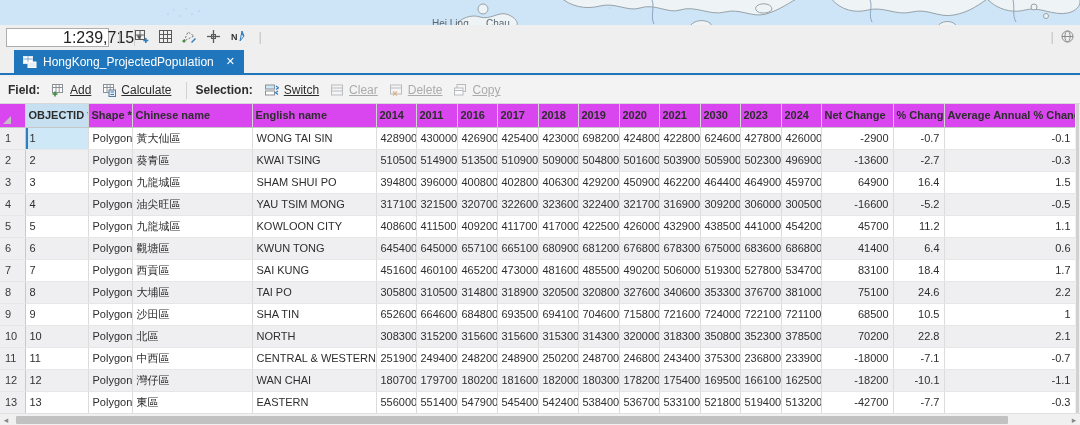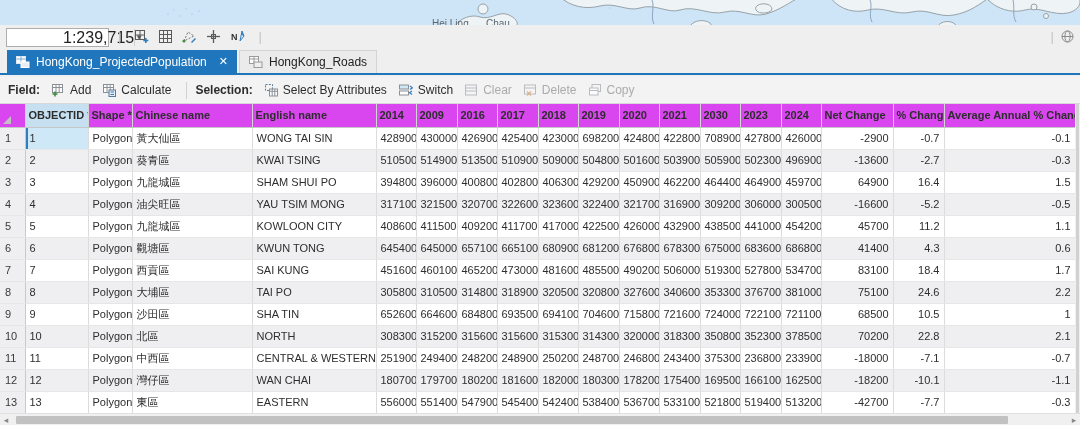--- a/index.html
+++ b/index.html
@@ -21,28 +21,28 @@
   .scalebox .drop { width:15px; height:100%; border-left:1px solid #d0d0d0; display:flex; align-items:center; justify-content:center; color:#555; font-size:8px; }
   .sb-sep { color:#c3c3c3; margin:0 5px; font-size:13px; }
   .sb-icons { position:absolute; left:113px; top:3px; display:flex; align-items:center; gap:7px; }
   .sb-icon { width:17px; height:17px; display:flex; align-items:center; justify-content:center; cursor:default; }
   .coords { position:absolute; left:563px; top:13px; font-size:12px; color:#3c3c3c; display:flex; align-items:center; gap:25px;margin-top:48px; }
   .coords .chev { font-size:9px; color:#444; }
   .sb-right { position:absolute; right:4px; top:3px; display:flex; align-items:center; }
   
   .tabbar { position:absolute; top:50px; left:0; width:1080px; height:25px; background:#f0eff0; border-bottom:2px solid #1f76bc; display:flex; align-items:flex-end; }
   .tab { height:23px; display:flex; align-items:center; padding:0 9px; font-size:12px; gap:6px; cursor:default; }
-  .tab.active { background:#1f76bc; color:#fff; margin-left:7px; }
+  .tab.active { background:#1f76bc; color:#fff; margin-left:14px; }
   .tab.inactive { background:#ecebec; color:#222; border:1px solid #d5d4d5; border-bottom:none; margin-left:2px; }
   .tab .close { font-size:11px; margin-left:6px; }
   
   .toolbar { position:absolute; top:77px; left:0; width:1080px; height:27px; background:#f4f3f4;
              border-bottom:1px solid #d9d8d9; display:flex; align-items:center; font-size:12px; padding-left:8px; }
   .tb-label { font-weight:bold; color:#2d2d2d; margin-right:7px; }
-  .tb-btn { display:flex; align-items:center; gap:5px; padding:3px 7px 3px 4px; color:#2d2d2d; cursor:default; }
+  .tb-btn { display:flex; align-items:center; gap:5px; padding:3px 7px 3px 4px; color:#2d2d2d; cursor:default;text-decoration:underline; }
   .tb-btn.disabled { color:#ababab; }
   .tb-sep { width:1px; height:17px; background:#d2d1d2; margin:0 8px; }
   
   .tablewrap { position:absolute; top:104px; left:0; width:1075px; height:309px; background:#fff; }
   table.attr { border-collapse:collapse; table-layout:fixed; width:1075px; font-size:11px; }
   table.attr th { height:23px; background:#d946ef; font-weight:bold; text-align:left; padding:0 3px;
                   border-right:1px solid #d4d4d4; border-bottom:1px solid #c6c6c6; color:#2d2d2d;
                   overflow:hidden; white-space:nowrap; position:relative; }
   table.attr td { height:22px; padding:0 4px; border-right:1px solid #dcdcdc; border-bottom:1px solid #e6e6e6;
                   overflow:hidden; white-space:nowrap; color:#2e2e2e; }
@@ -176,29 +176,20 @@
   <div class="tab active">
     <svg width="14" height="12" viewBox="0 0 14 12">
         <rect x="0.5" y="0.5" width="9" height="7" fill="#fff" stroke="#dce9f4"></rect>
         <line x1="0.5" y1="3" x2="9.5" y2="3" stroke="#7aa8cc"></line>
         <line x1="5" y1="0.5" x2="5" y2="7.5" stroke="#7aa8cc"></line>
         <rect x="5" y="6" width="8" height="5.5" fill="#e8eef4" stroke="#ffffff"></rect>
       </svg>
     <span>HongKong_ProjectedPopulation</span>
     <span class="close">✕</span>
   </div>
-  <div class="tab inactive">
-    <svg width="14" height="12" viewBox="0 0 14 12">
-        <rect x="0.5" y="0.5" width="9" height="7" fill="#fff" stroke="#9a9a9a"></rect>
-        <line x1="0.5" y1="3" x2="9.5" y2="3" stroke="#9a9a9a"></line>
-        <line x1="5" y1="0.5" x2="5" y2="7.5" stroke="#9a9a9a"></line>
-        <rect x="5" y="6" width="8" height="5.5" fill="#efefef" stroke="#9a9a9a"></rect>
-      </svg>
-    <span>HongKong_Roads</span>
-  </div>
 </div>
 
 <div class="toolbar">
   <span class="tb-label">Field:</span>
   <div class="tb-btn">
     <svg width="14" height="14" viewBox="0 0 14 14">
         <g stroke="#8a9096" fill="#fff">
           <rect x="1.5" y="1.5" width="10" height="8"></rect>
           <line x1="1.5" y1="4.5" x2="11.5" y2="4.5"></line>
           <line x1="5" y1="1.5" x2="5" y2="9.5"></line>
@@ -220,32 +211,20 @@
           <line x1="8.2" y1="1.5" x2="8.2" y2="9.5"></line>
         </g>
         <rect x="7" y="7" width="6.5" height="6.5" fill="#e8eef4" stroke="#5a7a96"></rect>
         <line x1="8.5" y1="9" x2="12" y2="9" stroke="#2e7fbf"></line>
         <line x1="8.5" y1="11.5" x2="12" y2="11.5" stroke="#2e7fbf"></line>
       </svg>
     <span>Calculate</span>
   </div>
   <div class="tb-sep"></div>
   <span class="tb-label">Selection:</span>
-  <div class="tb-btn">
-    <svg width="14" height="14" viewBox="0 0 14 14">
-        <rect x="1.5" y="1.5" width="7" height="6" fill="none" stroke="#5a7a96" stroke-dasharray="2,1.3"></rect>
-        <g stroke="#8a9096" fill="#fff">
-          <rect x="5.5" y="6" width="8" height="7"></rect>
-          <line x1="5.5" y1="8.3" x2="13.5" y2="8.3"></line>
-          <line x1="8.2" y1="6" x2="8.2" y2="13"></line>
-          <line x1="10.8" y1="6" x2="10.8" y2="13"></line>
-        </g>
-      </svg>
-    <span>Select By Attributes</span>
-  </div>
   <div class="tb-btn">
     <svg width="15" height="14" viewBox="0 0 15 14">
         <rect x="1.5" y="2" width="9" height="4" fill="#cfe8f8" stroke="#8a9096"></rect>
         <rect x="1.5" y="8" width="9" height="4" fill="#fff" stroke="#8a9096"></rect>
         <path d="M12,3 L14.5,4.8 L12,6.6" fill="none" stroke="#2e7fbf" stroke-width="1.2"></path>
         <path d="M14,8 L11.5,9.8 L14,11.6" fill="none" stroke="#2e7fbf" stroke-width="1.2"></path>
       </svg>
     <span>Switch</span>
   </div>
   <div class="tb-btn disabled">
@@ -307,21 +286,21 @@
     <thead>
         <tr>
           <th>
             <span class="corner-tri"></span>
           </th>
           <th class="selhdr">OBJECTID *</th>
           <th>Shape *</th>
           <th>Chinese name</th>
           <th>English name</th>
           <th>2014</th>
-          <th>2009</th>
+          <th>2011</th>
           <th>2016</th>
           <th>2017</th>
           <th>2018</th>
           <th>2019</th>
           <th>2020</th>
           <th>2021</th>
           <th>2030</th>
           <th>2023</th>
           <th>2024</th>
           <th>Net Change</th>
@@ -337,21 +316,21 @@
           <td>黃大仙區</td>
           <td>WONG TAI SIN</td>
           <td class="num">428900</td>
           <td class="num">430000</td>
           <td class="num">426900</td>
           <td class="num">425400</td>
           <td class="num">423000</td>
           <td class="num">698200</td>
           <td class="num">424800</td>
           <td class="num">422800</td>
-          <td class="num">708900</td>
+          <td class="num">624600</td>
           <td class="num">427800</td>
           <td class="num">426000</td>
           <td class="num">-2900</td>
           <td class="num">-0.7</td>
           <td class="num">-0.1</td>
         </tr>
         <tr class="alt">
           <td class="rownum">2</td>
           <td>2</td>
           <td>Polygon</td>
@@ -446,21 +425,21 @@
           <td class="num">657100</td>
           <td class="num">665100</td>
           <td class="num">680900</td>
           <td class="num">681200</td>
           <td class="num">676800</td>
           <td class="num">678300</td>
           <td class="num">675000</td>
           <td class="num">683600</td>
           <td class="num">686800</td>
           <td class="num">41400</td>
-          <td class="num">4.3</td>
+          <td class="num">6.4</td>
           <td class="num">0.6</td>
         </tr>
         <tr>
           <td class="rownum">7</td>
           <td>7</td>
           <td>Polygon</td>
           <td>西貢區</td>
           <td>SAI KUNG</td>
           <td class="num">451600</td>
           <td class="num">460100</td>

